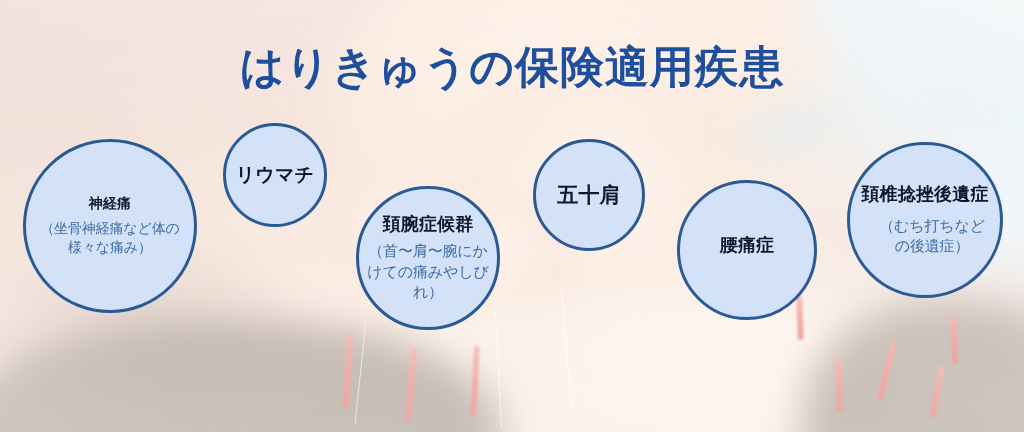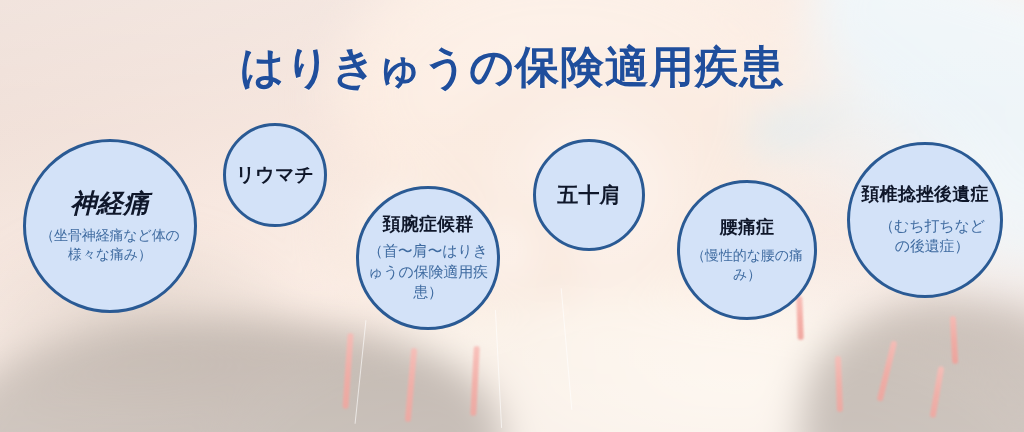--- a/index.html
+++ b/index.html
@@ -205,21 +205,21 @@
     letter-spacing: .01em;
   }
   .bubble .sub {
     color: #3f6ba0;
     line-height: 1.34;
     letter-spacing: -.01em;
   }
 
   
   #b1 { left: 23px;  top: 139px; width: 174px; height: 174px; }
-  #b1 .heading { font-size: 26px; margin-bottom: 7px; font-style: italic; }
+  #b1 .heading { font-size: 14px; margin-bottom: 7px; }
   #b1 .sub     { font-size: 14px; }
 
   #b2 { left: 223px; top: 123px; width: 104px; height: 104px; }
   #b2 .heading { font-size: 19px; }
 
   #b3 { left: 356px; top: 186px; width: 144px; height: 144px; }
   #b3 .heading { font-size: 18px; margin-bottom: 6px; }
   #b3 .sub     { font-size: 15px; }
 
   #b4 { left: 533px; top: 139px; width: 112px; height: 112px; }
@@ -275,30 +275,29 @@
     <div class="heading">神経痛</div>
     <div class="sub">（坐骨神経痛など体の様々な痛み）</div>
   </div>
 
   <div class="bubble" id="b2">
     <div class="heading">リウマチ</div>
   </div>
 
   <div class="bubble" id="b3">
     <div class="heading">頚腕症候群</div>
-    <div class="sub">（首〜肩〜はりきゅうの保険適用疾患）</div>
+    <div class="sub">（首〜肩〜腕にかけての痛みやしびれ）</div>
   </div>
 
   <div class="bubble" id="b4">
     <div class="heading">五十肩</div>
   </div>
 
   <div class="bubble" id="b5">
     <div class="heading">腰痛症</div>
-    <div class="sub">（慢性的な腰の痛み）</div>
   </div>
 
   <div class="bubble" id="b6">
     <div class="heading">頚椎捻挫後遺症</div>
     <div class="sub">（むち打ちなどの後遺症）</div>
   </div>
 
 </div>
 
 </body></html>

